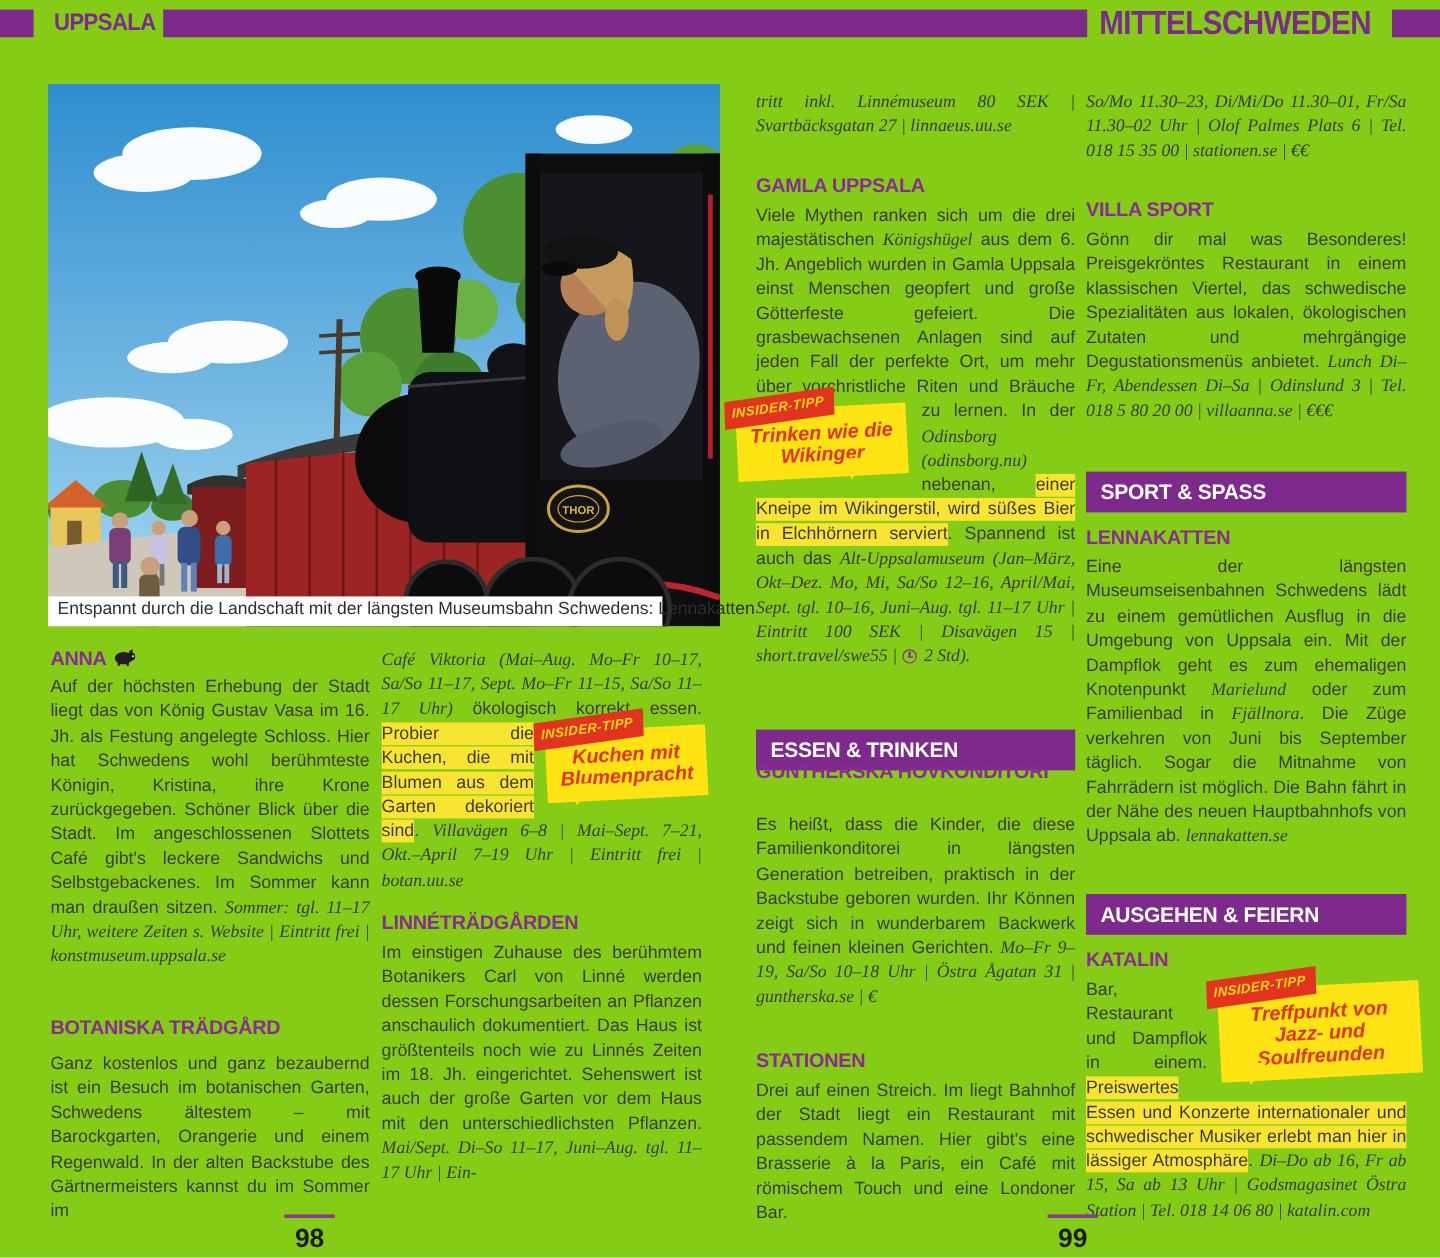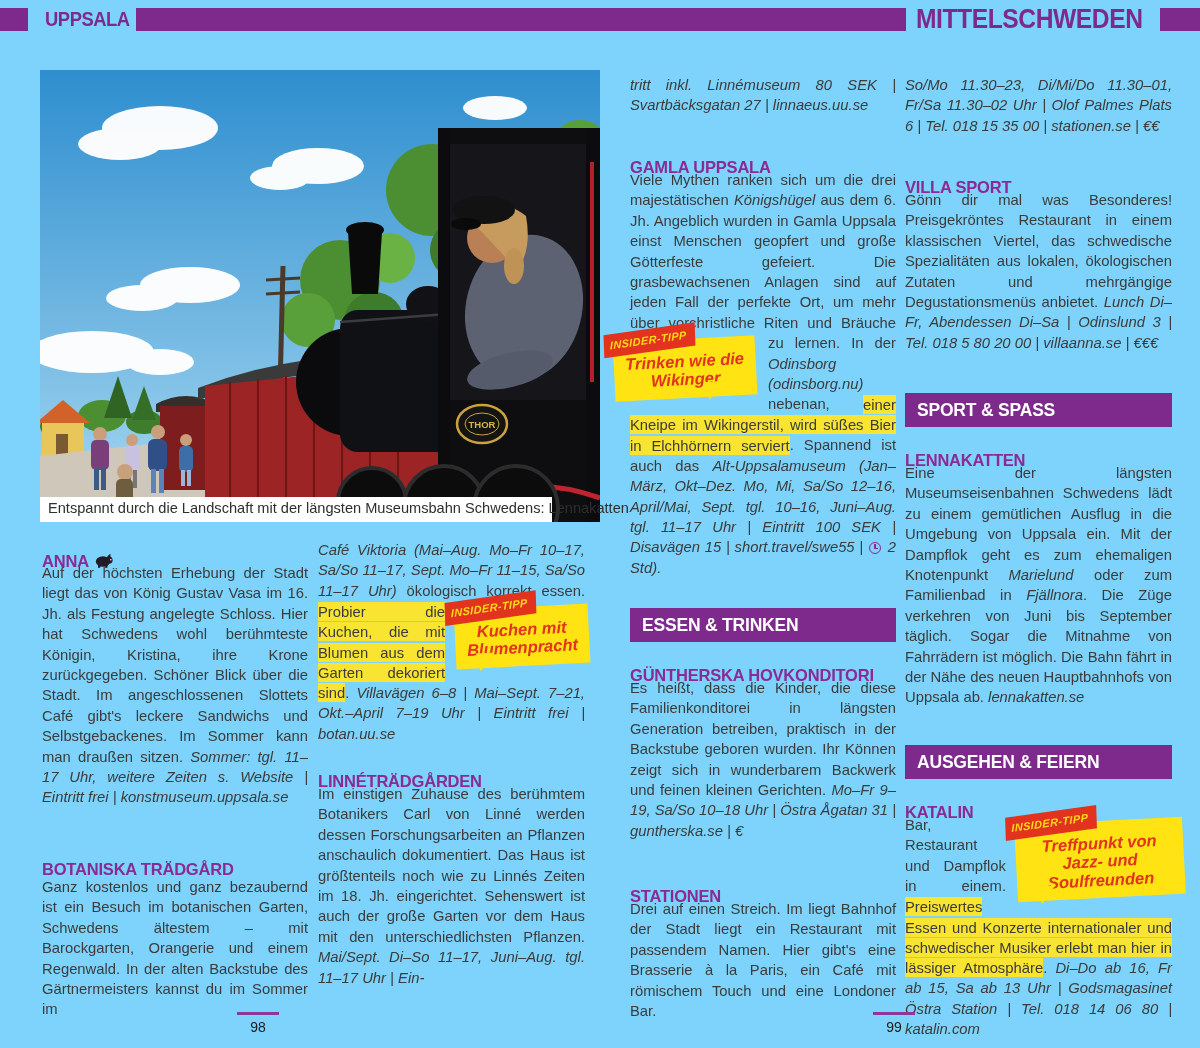--- a/index.html
+++ b/index.html
@@ -1,18 +1,18 @@
 <!DOCTYPE html>
 <html><head>
 <meta charset="utf-8">
 <style>
   * { margin:0; padding:0; box-sizing:border-box; }
   body { background:#ffffff; }
   #page {
-    position:relative; width:1200px; height:1048px; background:#7dd3fc;
+    position:relative; width:1200px; height:1048px; background:#84cc16;
     font-family:"Liberation Sans","DejaVu Sans",sans-serif; color:#3b3b3b;
     overflow:hidden;
     padding-left:46px;
   }
   
   .hdr-block { position:absolute; top:8px; height:23px; background:#7d2a8c; }
   .hdr-block.left  { left:0; width:28px; }
   .hdr-block.right { left:1160px; width:40px; }
   .hdr-bar { position:absolute; top:8px; left:136px; width:770px; height:23px; background:#7d2a8c; }
   .hdr-title { position:absolute; font-weight:700; color:#7d2a8c; transform-origin:left top; white-space:nowrap; }
@@ -27,23 +27,23 @@
   }
   
   .col { position:absolute; }
   #col1 { left:42px;  top:538px; width:266px; }
   #col2 { left:318px; top:538px; width:267px; }
   #col3 { left:630px; top:72px;  width:266px; }
   #col4 { left:905px; top:72px;  width:267px; }
   .abs { position:absolute; left:0; width:100%; }
   
   .body-p { font-size:14.8px; line-height:20.4px; text-align:justify; color:#3b3b3b; }
-  .seg-i { font-style:italic; }
+  .seg-i { font-style:italic;font-family:Liberation Serif, serif; }
   .seg-hl { background:#f8e431; padding:1.5px 0; box-decoration-break:clone; -webkit-box-decoration-break:clone; }
-  .sec-h { font-size:16.5px; font-weight:700; color:#8a2b93; letter-spacing:-0.2px; white-space:nowrap;margin-top:12px; }
+  .sec-h { font-size:16.5px; font-weight:700; color:#8a2b93; letter-spacing:-0.2px; white-space:nowrap; }
   .banner {
     height:34px; line-height:34px; background:#7d2a8c; color:#fff; font-weight:700;
     font-size:17.5px; padding-left:12px; letter-spacing:-0.2px; white-space:nowrap;
   }
   
   .tip { position:relative; display:block; transform:rotate(-3deg); z-index:3; }
   .tip-right { float:right; margin:6px -4px 14px 10px; }
   .tip-left  { float:left;  margin:6px 12px 14px -16px; }
   .tip-kuchen   { width:134px; }
   .tip-wikinger { width:142px; }
@@ -70,21 +70,21 @@
     display:inline-block; width:12px; height:12px; border:1.6px solid #8a2b93;
     border-radius:50%; position:relative; vertical-align:-2px; margin:0 2px 0 1px;
   }
   .clock-icon::before { content:""; position:absolute; left:4px; top:1px; width:1.6px; height:4.4px; background:#8a2b93; }
   .clock-icon::after  { content:""; position:absolute; left:4px; top:4.2px; width:3.8px; height:1.6px; background:#8a2b93; }
   
   .piggy { display:inline-block; vertical-align:-1px; margin-left:5px; }
   
   .pageno { position:absolute; top:1012px; width:48px; text-align:center; }
   .pageno .line { width:42px; height:3px; background:#8a3a96; margin:0 auto 4px; }
-  .pageno .num { font-size:14px; font-weight:400; color:#1c1c1c; }
+  .pageno .num { font-size:22px; font-weight:700; color:#1c1c1c; }
   #pageno-left  { left:234px; }
   #pageno-right { left:870px; }
 </style>
 </head>
 <body>
 
 <div id="page">
 
   <div class="hdr-block left"></div>
   <div class="hdr-title left">UPPSALA</div>
@@ -253,21 +253,21 @@
   </div>
 
   <div id="col3" class="col">
     <p class="body-p abs" style="top:3px"><span class="seg-i">tritt inkl. Linnémuseum 80 SEK | Svartbäcksgatan 27 | linnaeus.uu.se</span></p>
     <h3 class="sec-h abs" style="top:74px">GAMLA UPPSALA</h3>
     <p class="body-p abs" style="top:98px"><span>Viele Mythen ranken sich um die drei majestätischen </span><span class="seg-i">Königshügel</span><span> aus dem 6. Jh. Angeblich wurden in Gamla Uppsala einst Menschen geopfert und große Götterfeste gefeiert. Die grasbewachsenen Anlagen sind auf jeden Fall der perfekte Ort, um mehr über vorchristliche Riten und Bräuche zu </span><span class="tip tip-wikinger tip-left">
           <span class="tip-ribbon">INSIDER-TIPP</span>
           <span class="tip-bubble">Trinken wie die Wikinger</span>
         </span><span>lernen. In der </span><span class="seg-i">Odinsborg (odinsborg.nu)</span><span> nebenan, </span><span class="seg-hl">einer Kneipe im Wikingerstil, wird süßes Bier in Elchhörnern serviert</span><span>. Spannend ist auch das </span><span class="seg-i">Alt-Uppsalamuseum (Jan–März, Okt–Dez. Mo, Mi, Sa/So 12–16, April/Mai, Sept. tgl. 10–16, Juni–Aug. tgl. 11–17 Uhr | Eintritt 100 SEK | Disavägen 15 | short.travel/swe55 | </span><span class="clock-icon"></span><span class="seg-i"> 2 Std).</span></p>
     <div class="banner abs" style="top:536px">ESSEN &amp; TRINKEN</div>
-    <h3 class="sec-h abs" style="top:582px">GÜNTHERSKA HOVKONDITORI</h3>
+    <h3 class="sec-h abs" style="top:562px">GÜNTHERSKA HOVKONDITORI</h3>
     <p class="body-p abs" style="top:606px"><span>Es heißt, dass die Kinder, die diese Familienkonditorei in längsten Generation betreiben, praktisch in der Backstube geboren wurden. Ihr Können zeigt sich in wunderbarem Backwerk und feinen kleinen Gerichten. </span><span class="seg-i">Mo–Fr 9–19, Sa/So 10–18 Uhr | Östra Ågatan 31 | guntherska.se | €</span></p>
     <h3 class="sec-h abs" style="top:803px">STATIONEN</h3>
     <p class="body-p abs" style="top:827px"><span>Drei auf einen Streich. Im liegt Bahnhof der Stadt liegt ein Restaurant mit passendem Namen. Hier gibt's eine Brasserie à la Paris, ein Café mit römischem Touch und eine Londoner Bar.</span></p>
   </div>
 
   <div id="col4" class="col">
     <p class="body-p abs" style="top:3px"><span class="seg-i">So/Mo 11.30–23, Di/Mi/Do 11.30–01, Fr/Sa 11.30–02 Uhr | Olof Palmes Plats 6 | Tel. 018 15 35 00 | stationen.se | €€</span></p>
     <h3 class="sec-h abs" style="top:94px">VILLA SPORT</h3>
     <p class="body-p abs" style="top:118px"><span>Gönn dir mal was Besonderes! Preisgekröntes Restaurant in einem klassischen Viertel, das schwedische Spezialitäten aus lokalen, ökologischen Zutaten und mehrgängige Degustationsmenüs anbietet. </span><span class="seg-i">Lunch Di–Fr, Abendessen Di–Sa | Odinslund 3 | Tel. 018 5 80 20 00 | villaanna.se | €€€</span></p>
     <div class="banner abs" style="top:321px">SPORT &amp; SPASS</div>

